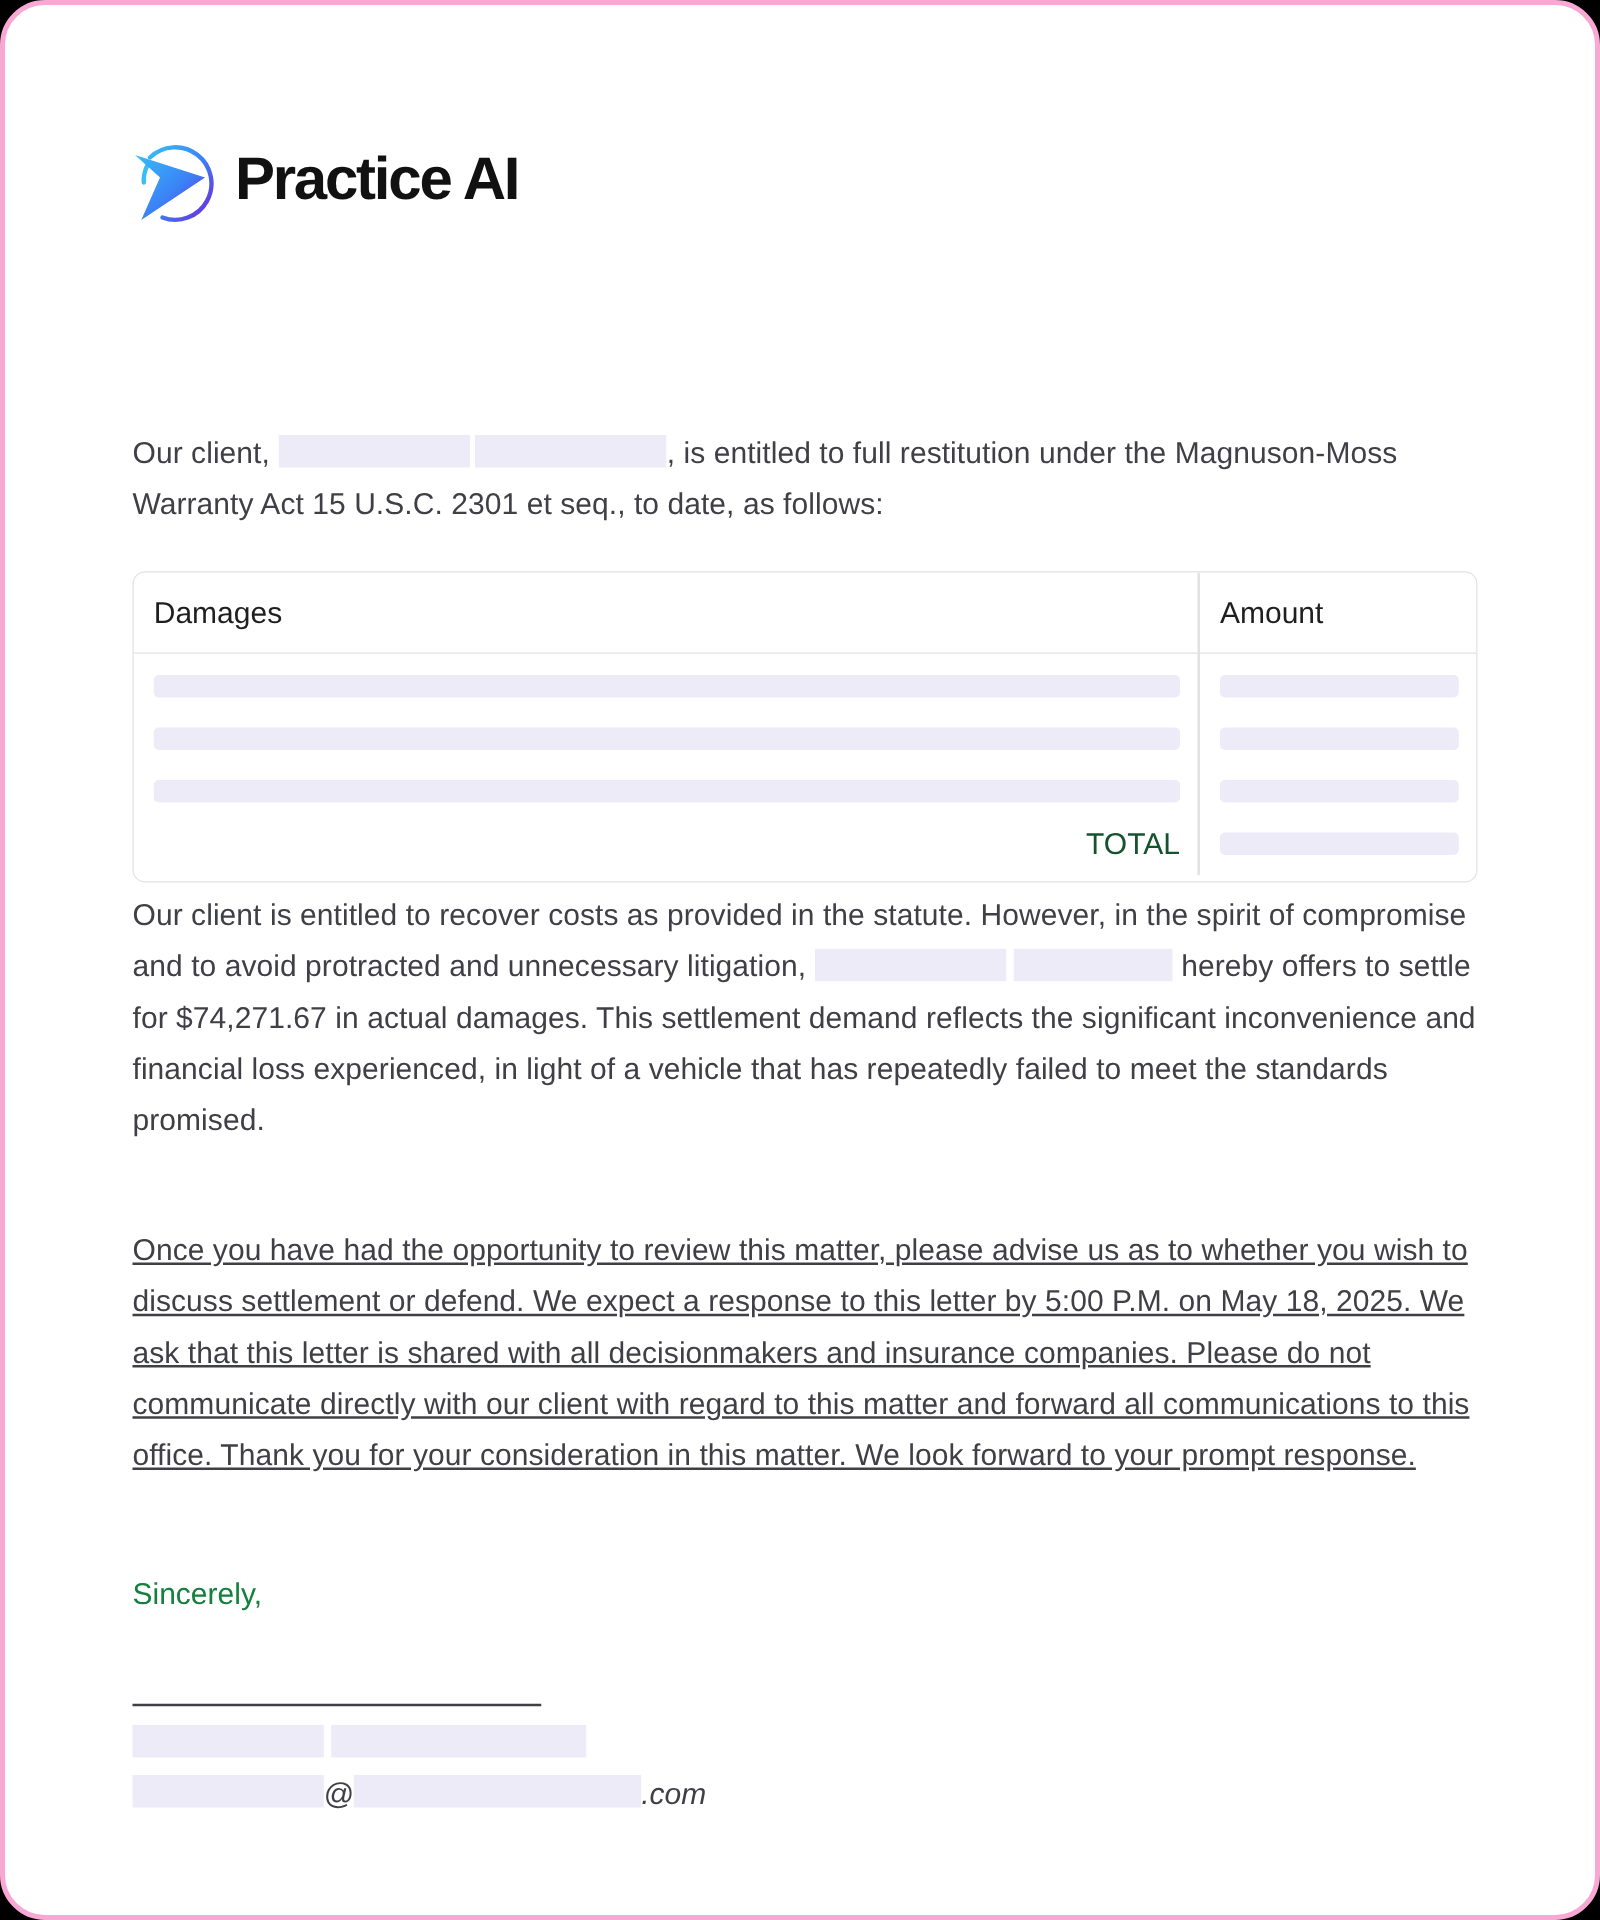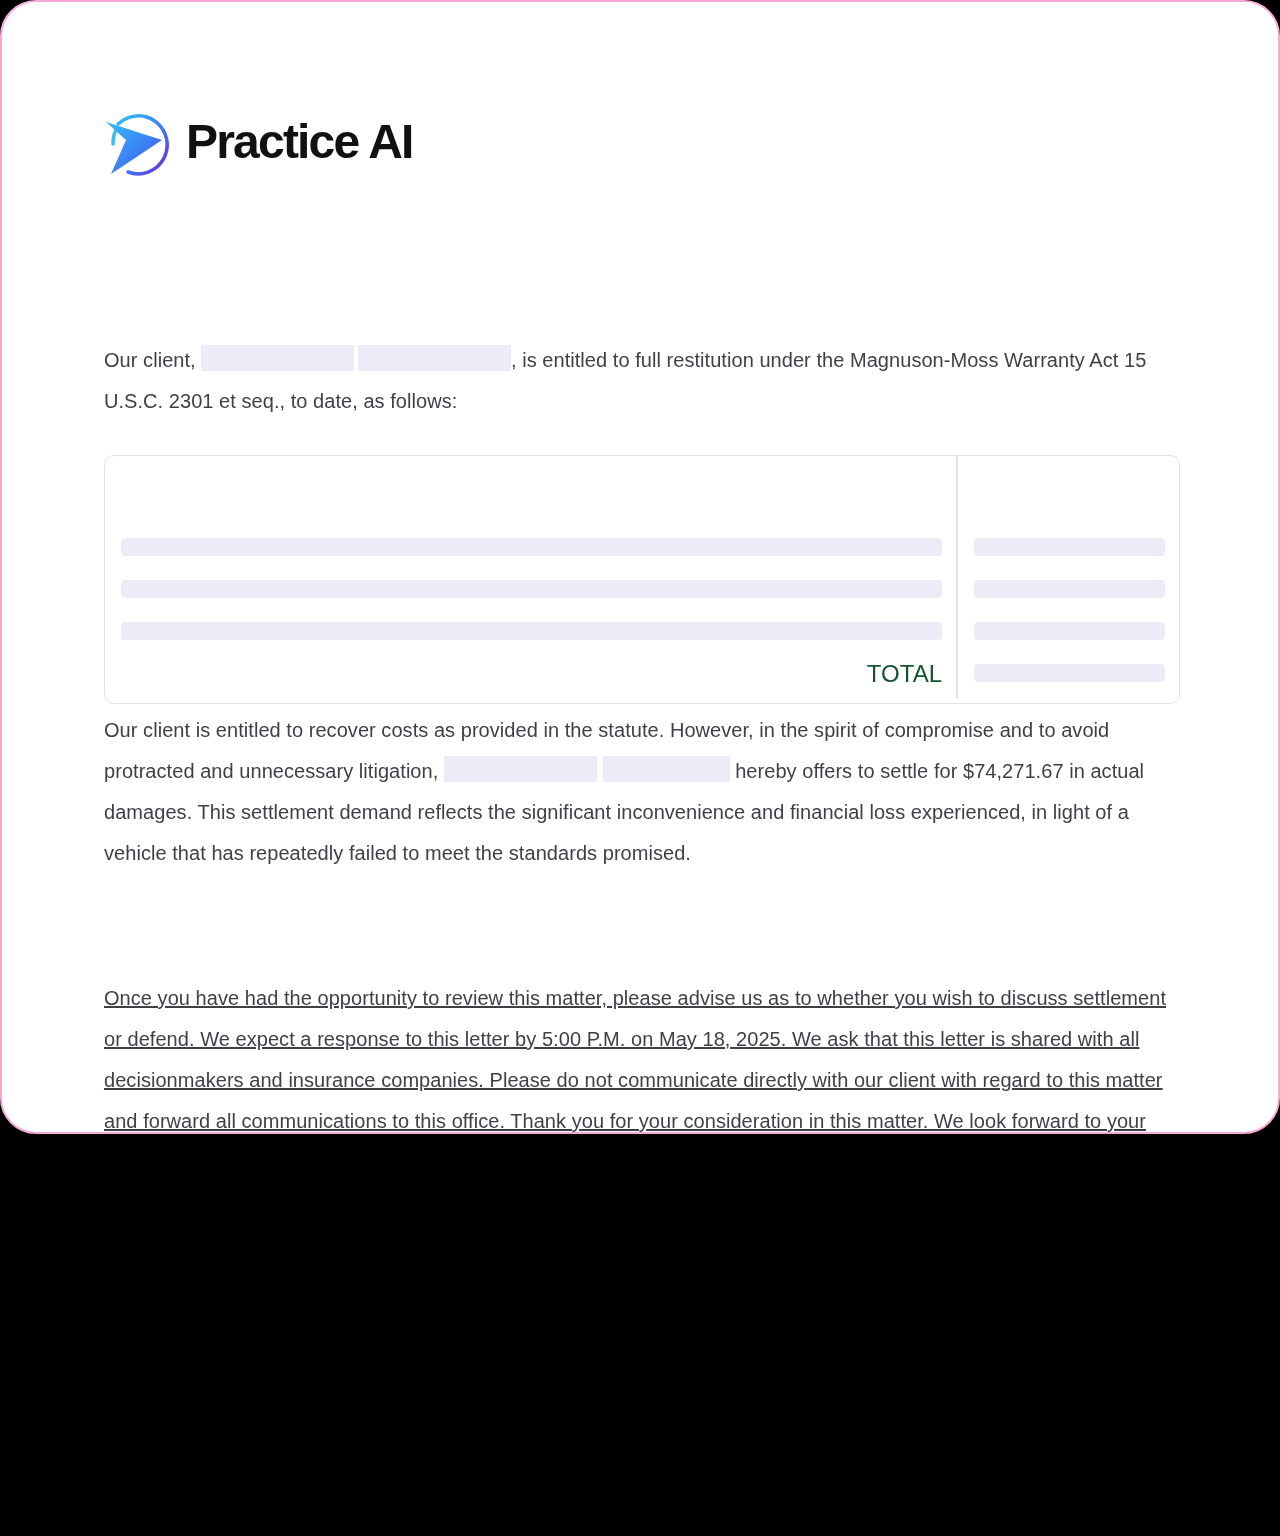--- a/index.html
+++ b/index.html
@@ -3,23 +3,23 @@
   <meta charset="utf-8">
   <style>
     * { box-sizing: border-box; margin: 0; padding: 0; }
     html, body {
       width: 1280px; height: 1536px;
       background: #000000;
       overflow: hidden;
     }
     .card {
       position: absolute; left: 0; top: 0;
-      width: 1280px; height: 1134px;
+      width: 1280px; height: 1536px;
       background: #ffffff;
-      border: 2px solid #f9a8d4;
+      border: 4px solid #f9a8d4;
       border-radius: 36px;
       overflow: hidden;
       font-family: "Liberation Sans", "DejaVu Sans", sans-serif;
       color: #3f3f46;
     }
     .logo {
       position: absolute; left: 102px; top: 108px;
       display: flex; align-items: center;
       height: 68px;
     }
@@ -38,21 +38,21 @@
       position: absolute; left: 110px; top: 250px;
       font-size: 31px; font-weight: bold;
       color: #4a4a4e;
       letter-spacing: 0.2px;
     }
     .section-title .num { margin-right: 10px; }
 
     .para {
       position: absolute; left: 102px;
       width: 1080px;
-      font-size: 20px;
+      font-size: 24px;
       line-height: 41px;
       color: #3f3f46;
       letter-spacing: 0.05px;
     }
     .redact {
       display: inline-block;
       background: #edebf8;
       vertical-align: -4px;
       height: 26px;
     }
@@ -150,20 +150,24 @@
   </div>
 
 
   <div class="para p1">
     <span>Our client,</span>
     <span class="redact" style="width:153px;"></span>
     <span class="redact" style="width:153px;margin-left:-2px;"></span><span>, is entitled to full restitution under the Magnuson-Moss Warranty Act 15 U.S.C. 2301 et seq., to date, as follows:</span>
   </div>
 
   <div class="dmg-table">
+    <div class="th-row">
+      <div class="th th-damages">Damages</div>
+      <div class="th th-amount">Amount</div>
+    </div>
     <div class="col-divider"></div>
 
     <div class="bar left" style="top:82px;"></div>
     <div class="bar right" style="top:82px;"></div>
     <div class="bar left" style="top:124px;"></div>
     <div class="bar right" style="top:124px;"></div>
     <div class="bar left" style="top:166px;"></div>
     <div class="bar right" style="top:166px;"></div>
 
     <div class="total-label">TOTAL</div>

